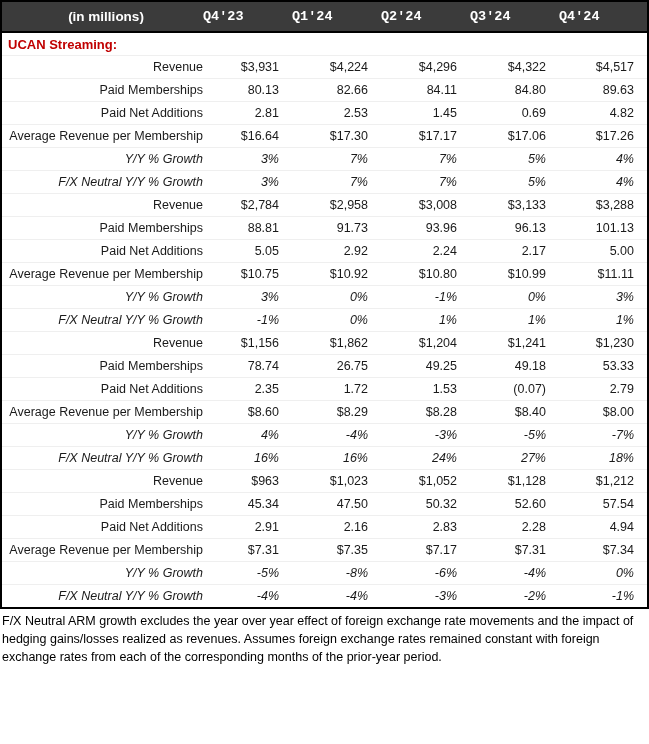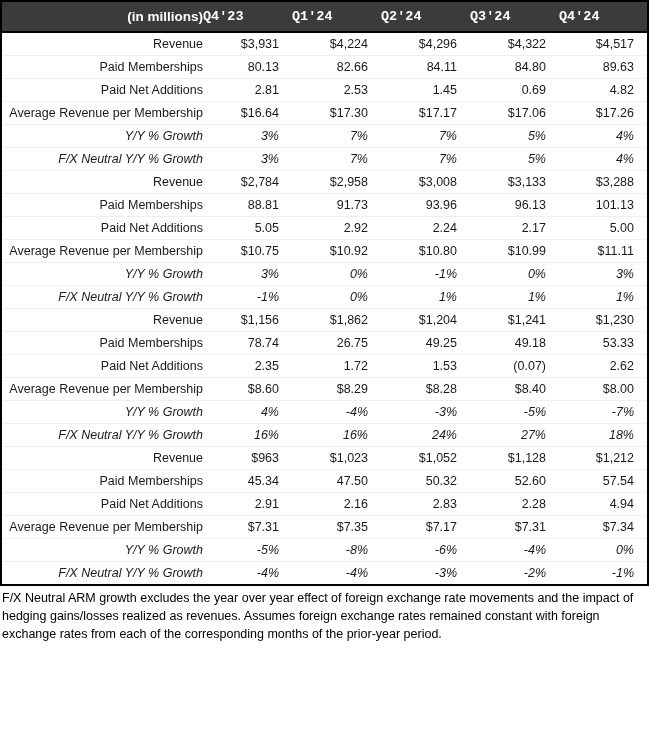--- a/index.html
+++ b/index.html
@@ -28,21 +28,21 @@
   thead th{
     background:var(--header-bg);
     color:var(--header-text);
     font-size:13.5px;
     font-weight:bold;
     height:29px;
     border-bottom:2px solid var(--table-border);
     vertical-align:middle;
     padding:0;
   }
-  th.corner{text-align:right;padding-left:7px;}
+  th.corner{text-align:center;padding-left:7px;}
   th.qtr{text-align:left;font-family:Liberation Mono, monospace;}
   tbody td{
     height:22px;
     font-size:12.5px;
     vertical-align:middle;
     padding:0;
     border-bottom:1px solid var(--row-line);
     white-space:nowrap;
     overflow:hidden;
   }
@@ -80,20 +80,23 @@
       <tr>
         <th class="corner">(in millions)</th>
         <th class="qtr">Q4'23</th>
         <th class="qtr">Q1'24</th>
         <th class="qtr">Q2'24</th>
         <th class="qtr">Q3'24</th>
         <th class="qtr">Q4'24</th>
       </tr>
     </thead>
     <tbody id="table-body">
+        <tr>
+          <td colspan="6" class="sec">UCAN Streaming:</td>
+        </tr>
         <tr class="">
           <td class="lbl">Revenue</td>
           <td class="num">$3,931</td>
           <td class="num">$4,224</td>
           <td class="num">$4,296</td>
           <td class="num">$4,322</td>
           <td class="num">$4,517</td>
         </tr>
         <tr class="">
           <td class="lbl">Paid Memberships</td>
@@ -198,21 +201,21 @@
           <td class="num">49.25</td>
           <td class="num">49.18</td>
           <td class="num">53.33</td>
         </tr>
         <tr class="">
           <td class="lbl">Paid Net Additions</td>
           <td class="num">2.35</td>
           <td class="num">1.72</td>
           <td class="num">1.53</td>
           <td class="num">(0.07)</td>
-          <td class="num">2.62</td>
+          <td class="num">2.79</td>
         </tr>
         <tr class="">
           <td class="lbl">Average Revenue per Membership</td>
           <td class="num">$8.60</td>
           <td class="num">$8.29</td>
           <td class="num">$8.28</td>
           <td class="num">$8.40</td>
           <td class="num">$8.00</td>
         </tr>
         <tr class="pct">

